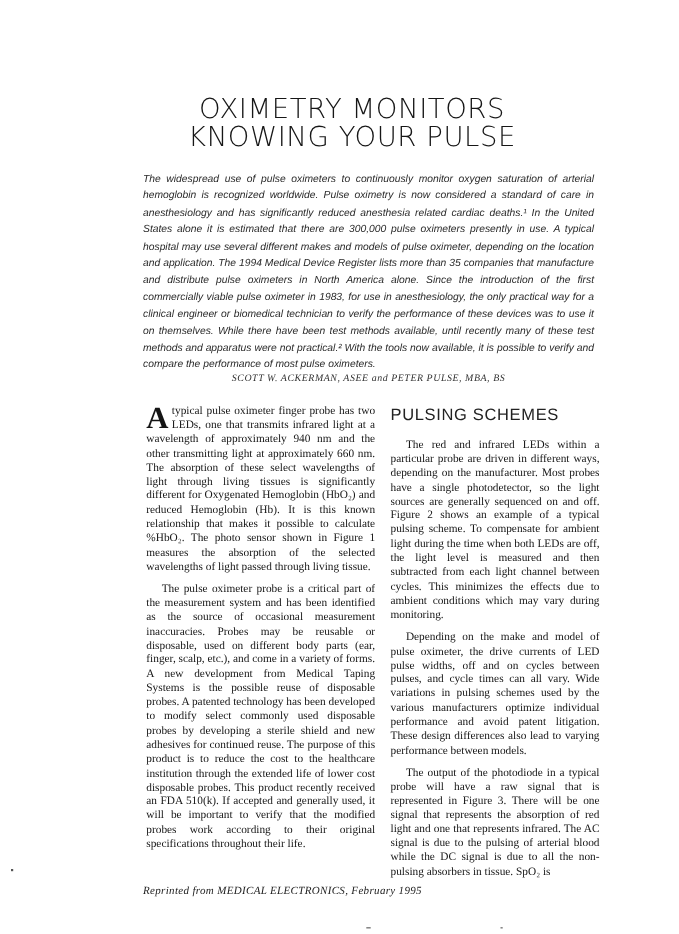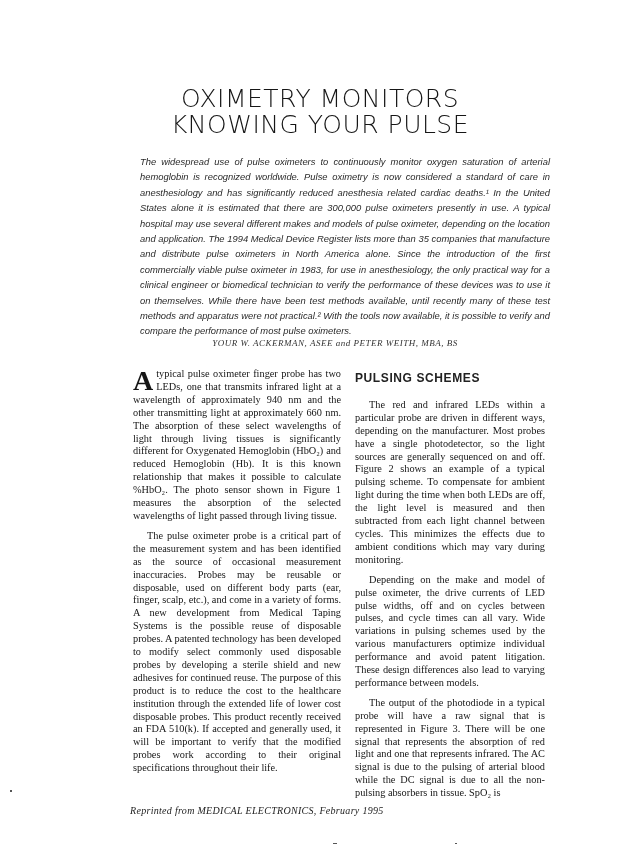--- a/index.html
+++ b/index.html
@@ -8,21 +8,21 @@
       overflow: hidden; color: #111;
     }
     .title {
       position: absolute; left: 120px; top: 86px; width: 400px;
       text-align: center; font-family: "DejaVu Sans", sans-serif;
       font-weight: 300; font-size: 25px; line-height: 26px; letter-spacing: 0.5px;
       color: #161616;
     }
     .title span { display: block; }
     .abstract {
-      position: absolute; left: 140px; top: 154px; width: 410px;
+      position: absolute; left: 130px; top: 154px; width: 410px;
       font-family: "Liberation Sans", sans-serif; font-style: italic;
       font-size: 9.4px; line-height: 15.4px; color: #2a2a2a;
       text-align: justify;
     }
     .authors {
       position: absolute; left: 130px; top: 338px; width: 410px; text-align: center;
       font-family: "Liberation Serif", serif; font-style: italic; font-size: 9px;
       letter-spacing: 0.5px; color: #333;
     }
     .col {
@@ -32,42 +32,42 @@
     }
     .col-left { left: 133px; width: 208px; }
     .col-right { left: 355px; width: 190px; }
     .col p { margin: 0 0 7px 0; text-indent: 14px; }
     .col p.first { text-indent: 0; }
     .dropcap {
       float: left; font-size: 28px; line-height: 22px; margin: 2px 3px 0 0;
       font-family: "Liberation Serif", serif; font-weight: bold;
     }
     .heading {
-      font-family: "Liberation Sans", sans-serif; font-size: 12px; font-weight: bold;
+      font-family: "Liberation Sans", sans-serif; font-size: 15px; font-weight: normal;
       letter-spacing: 0.6px; margin: 4px 0 14px 0; color: #222;
     }
     .heading.mid { margin-top: 12px; }
     .footer {
       position: absolute; left: 130px; top: 805px; width: 410px; text-align: left;
       font-family: "Liberation Serif", serif; font-style: italic; font-size: 10px;
       letter-spacing: 0.3px; color: #222;
     }
     .speck { position: absolute; width: 4px; height: 1px; background: #555; }
   </style>
 </head>
 <body>
 
 <div class="title">
   <span>OXIMETRY MONITORS</span>
   <span>KNOWING YOUR PULSE</span>
 </div>
 
 <div class="abstract">The widespread use of pulse oximeters to continuously monitor oxygen saturation of arterial hemoglobin is recognized worldwide. Pulse oximetry is now considered a standard of care in anesthesiology and has significantly reduced anesthesia related cardiac deaths.¹ In the United States alone it is estimated that there are 300,000 pulse oximeters presently in use. A typical hospital may use several different makes and models of pulse oximeter, depending on the location and application. The 1994 Medical Device Register lists more than 35 companies that manufacture and distribute pulse oximeters in North America alone. Since the introduction of the first commercially viable pulse oximeter in 1983, for use in anesthesiology, the only practical way for a clinical engineer or biomedical technician to verify the performance of these devices was to use it on themselves. While there have been test methods available, until recently many of these test methods and apparatus were not practical.² With the tools now available, it is possible to verify and compare the performance of most pulse oximeters.</div>
 
-<div class="authors">YOUR W. ACKERMAN, ASEE and PETER WEITH, MBA, BS</div>
+<div class="authors">SCOTT W. ACKERMAN, ASEE and PETER PULSE, MBA, BS</div>
 
 <div class="col col-left">
   <p class="first">
     <span class="dropcap">A</span>
     <span>typical pulse oximeter finger probe has two LEDs, one that transmits infrared light at a wavelength of approximately 940 nm and the other transmitting light at approximately 660 nm. The absorption of these select wavelengths of light through living tissues is significantly different for Oxygenated Hemoglobin (HbO₂) and reduced Hemoglobin (Hb). It is this known relationship that makes it possible to calculate %HbO₂. The photo sensor shown in Figure 1 measures the absorption of the selected wavelengths of light passed through living tissue.</span>
   </p>
   <p>The pulse oximeter probe is a critical part of the measurement system and has been identified as the source of occasional measurement inaccuracies. Probes may be reusable or disposable, used on different body parts (ear, finger, scalp, etc.), and come in a variety of forms. A new development from Medical Taping Systems is the possible reuse of disposable probes. A patented technology has been developed to modify select commonly used disposable probes by developing a sterile shield and new adhesives for continued reuse. The purpose of this product is to reduce the cost to the healthcare institution through the extended life of lower cost disposable probes. This product recently received an FDA 510(k). If accepted and generally used, it will be important to verify that the modified probes work according to their original specifications throughout their life.</p>
 </div>
 
 <div class="col col-right">

